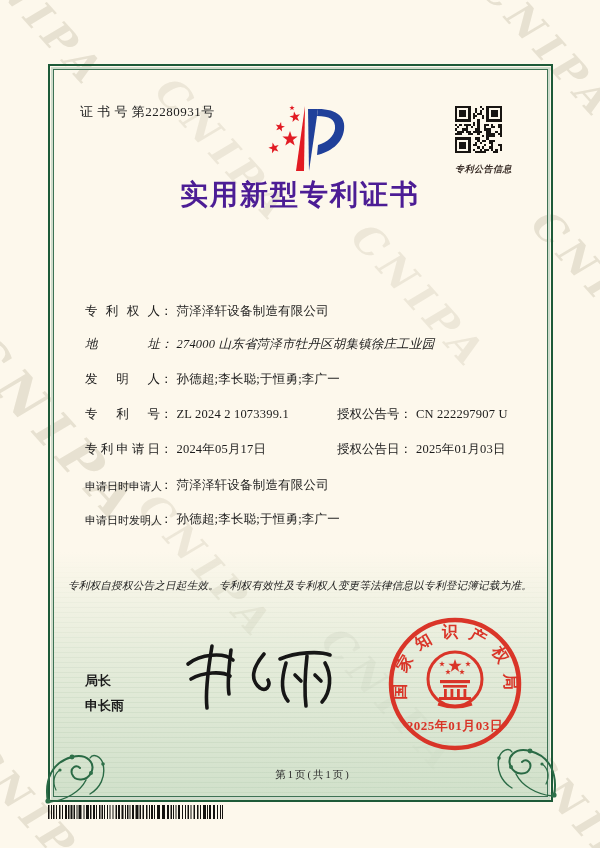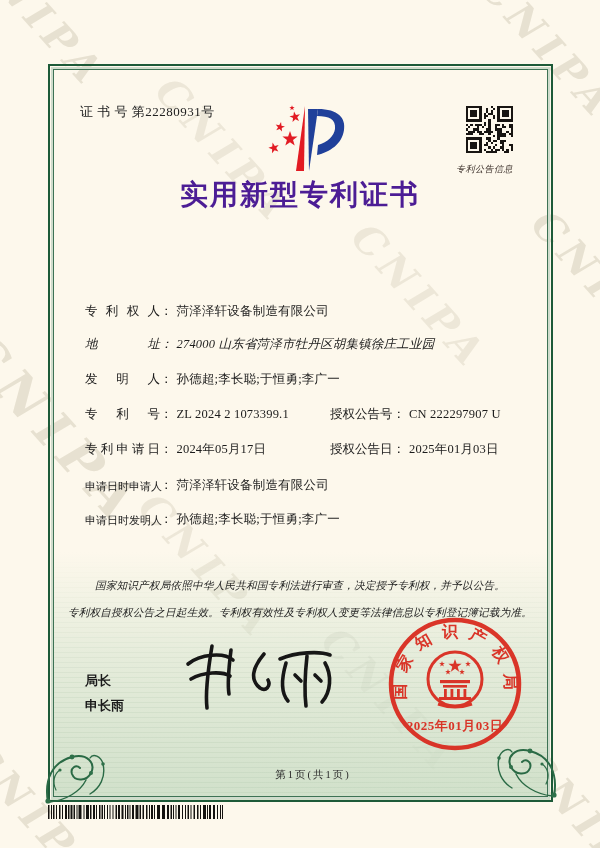--- a/index.html
+++ b/index.html
@@ -46,33 +46,33 @@
   }
   .band::after{
     content:""; position:absolute; inset:0;
     background:repeating-linear-gradient(to bottom, rgba(120,160,125,0.10) 0 1px, rgba(255,255,255,0) 1px 5px);
     mask-image:linear-gradient(to bottom, transparent, black 55%);
     -webkit-mask-image:linear-gradient(to bottom, transparent, black 55%);
   }
   
   .cert-no{position:absolute; left:80px; top:103px; z-index:3; font-size:13px; letter-spacing:0.5px; color:#222;}
   .logo{position:absolute; left:262px; top:105px; z-index:3;}
-  .qr-wrap{position:absolute; left:455px; top:106px; width:58px; z-index:3; text-align:right;}
+  .qr-wrap{position:absolute; left:455px; top:106px; width:58px; z-index:3; text-align:left;font-weight:bold;}
   .qr-label{margin-top:6px; font-size:9px; font-style:italic; letter-spacing:0.5px; color:#3a2e28; white-space:nowrap;}
   .title{
     position:absolute; left:0; top:176px; width:600px; z-index:3; text-align:center;
     font-size:28px; font-weight:bold; letter-spacing:2px; color:#4c1d95;
   }
   
   .row{position:absolute; left:85px; z-index:3; font-size:12.5px; white-space:nowrap;}
   .lbl{display:inline-block; width:75px; text-align:justify; text-align-last:justify; vertical-align:bottom;}
   .row.long .lbl{font-size:11px; width:75px;}
   .colon{display:inline-block; margin-right:4px;}
   .val{letter-spacing:0.2px;}
-  .col2{position:absolute; left:245px; top:0; white-space:nowrap;}
+  .col2{position:absolute; left:252px; top:0; white-space:nowrap;}
   .col2 .val{margin-left:4px;}
   .r0{top:246px;} .r1{top:303px;} .r2{top:336px;font-style:italic;} .r3{top:371px;}
   .r4{top:406px;} .r5{top:441px;} .r6{top:477px;} .r7{top:511px;}
   
   .legal{
     position:absolute; left:50px; top:572px; width:500px; z-index:3; text-align:center;
     font-size:10.6px; font-style:italic; line-height:27px; color:#222; letter-spacing:0.2px;
   }
   
   .officer{position:absolute; left:85px; top:668px; z-index:3; font-family:Liberation Sans, sans-serif; font-size:13px; font-weight:600; line-height:25px; color:#1a1a1a;}
@@ -399,21 +399,20 @@
     <span class="col2"><span>授权公告日</span><span>：</span><span class="val">2025年01月03日</span></span>
   </div>
   <div class="row r6 long">
     <span class="lbl">申请日时申请人</span><span class="colon">：</span><span class="val">菏泽泽轩设备制造有限公司</span>
   </div>
   <div class="row r7 long">
     <span class="lbl">申请日时发明人</span><span class="colon">：</span><span class="val">孙德超;李长聪;于恒勇;李广一</span>
   </div>
 
   <div class="legal">
-    <div>国家知识产权局依照中华人民共和国专利法进行审查，决定授予专利权，并予以公告。</div>
     <div>专利权自授权公告之日起生效。专利权有效性及专利权人变更等法律信息以专利登记簿记载为准。</div>
   </div>
 
   <div class="officer">
     <div>局长</div>
     <div>申长雨</div>
   </div>
 
   <svg class="signature" width="170" height="82" viewBox="0 0 170 82">
     <g fill="none" stroke="#161616" stroke-width="3.6" stroke-linecap="round" stroke-linejoin="round">

